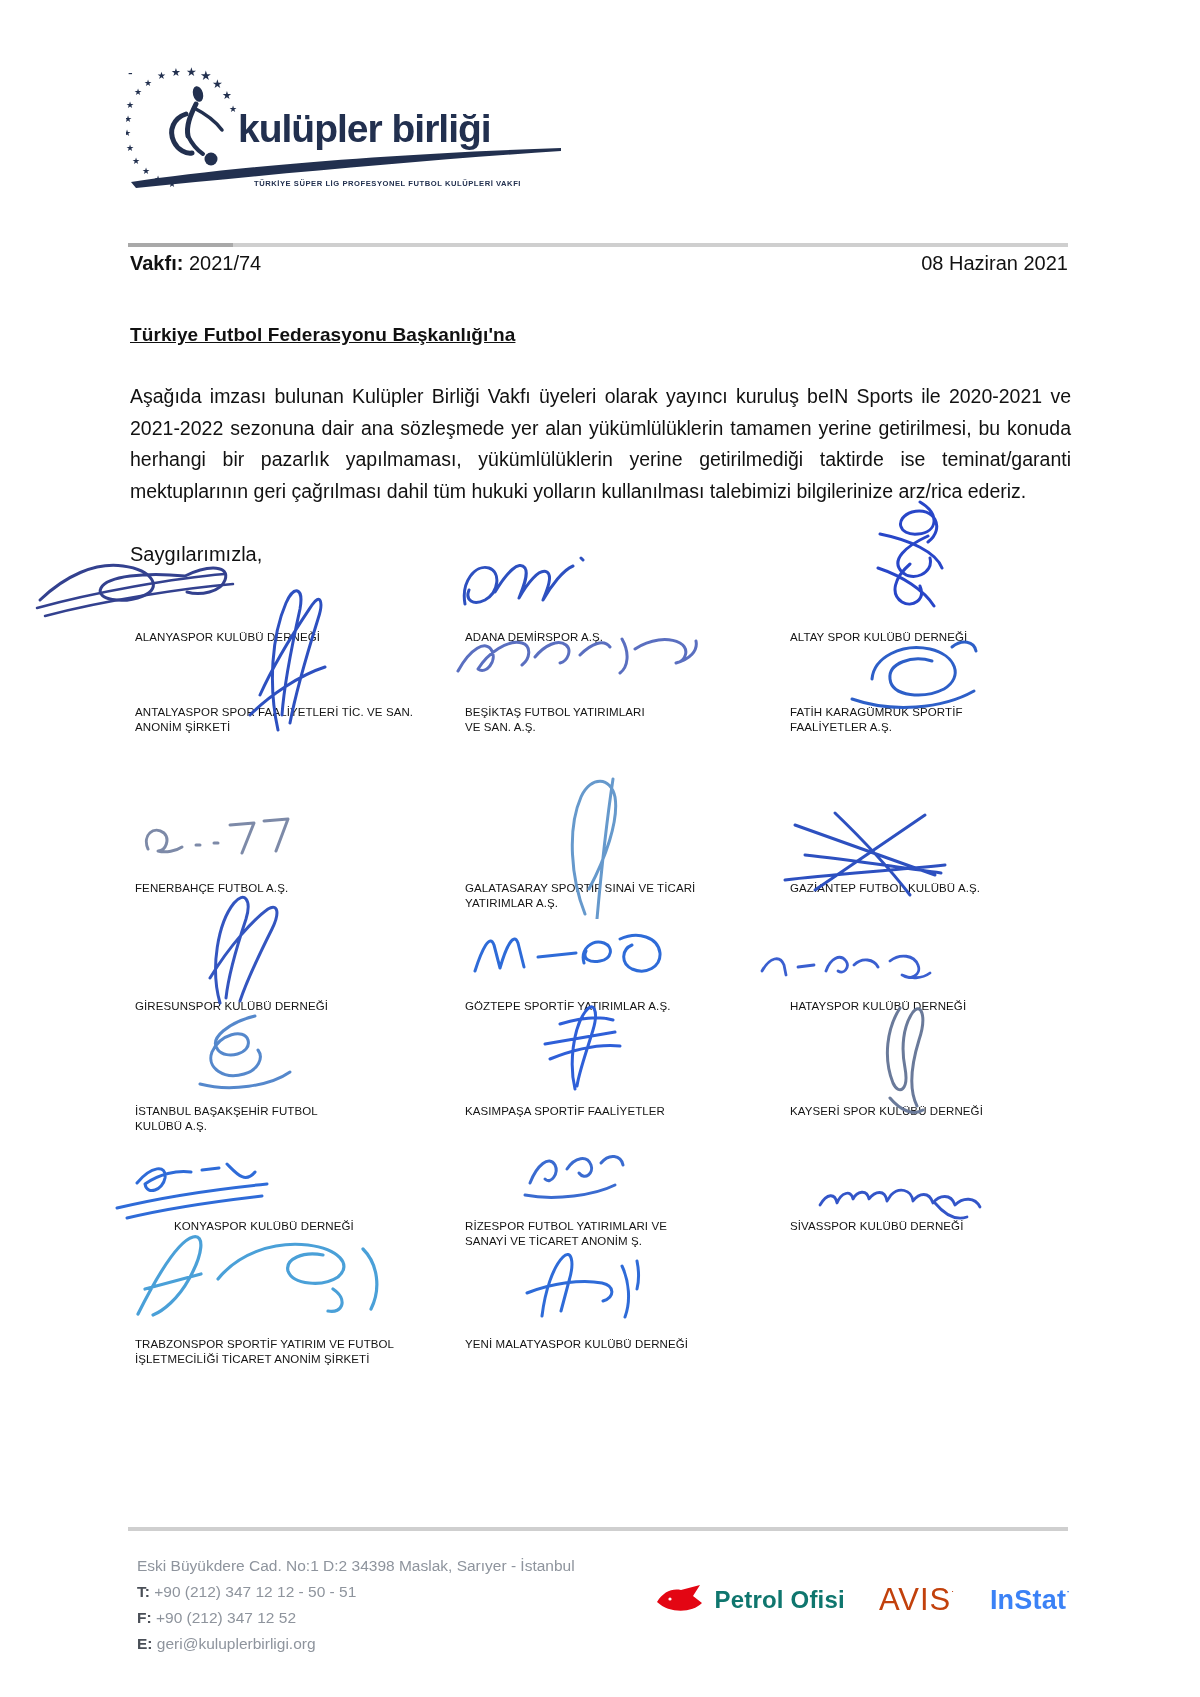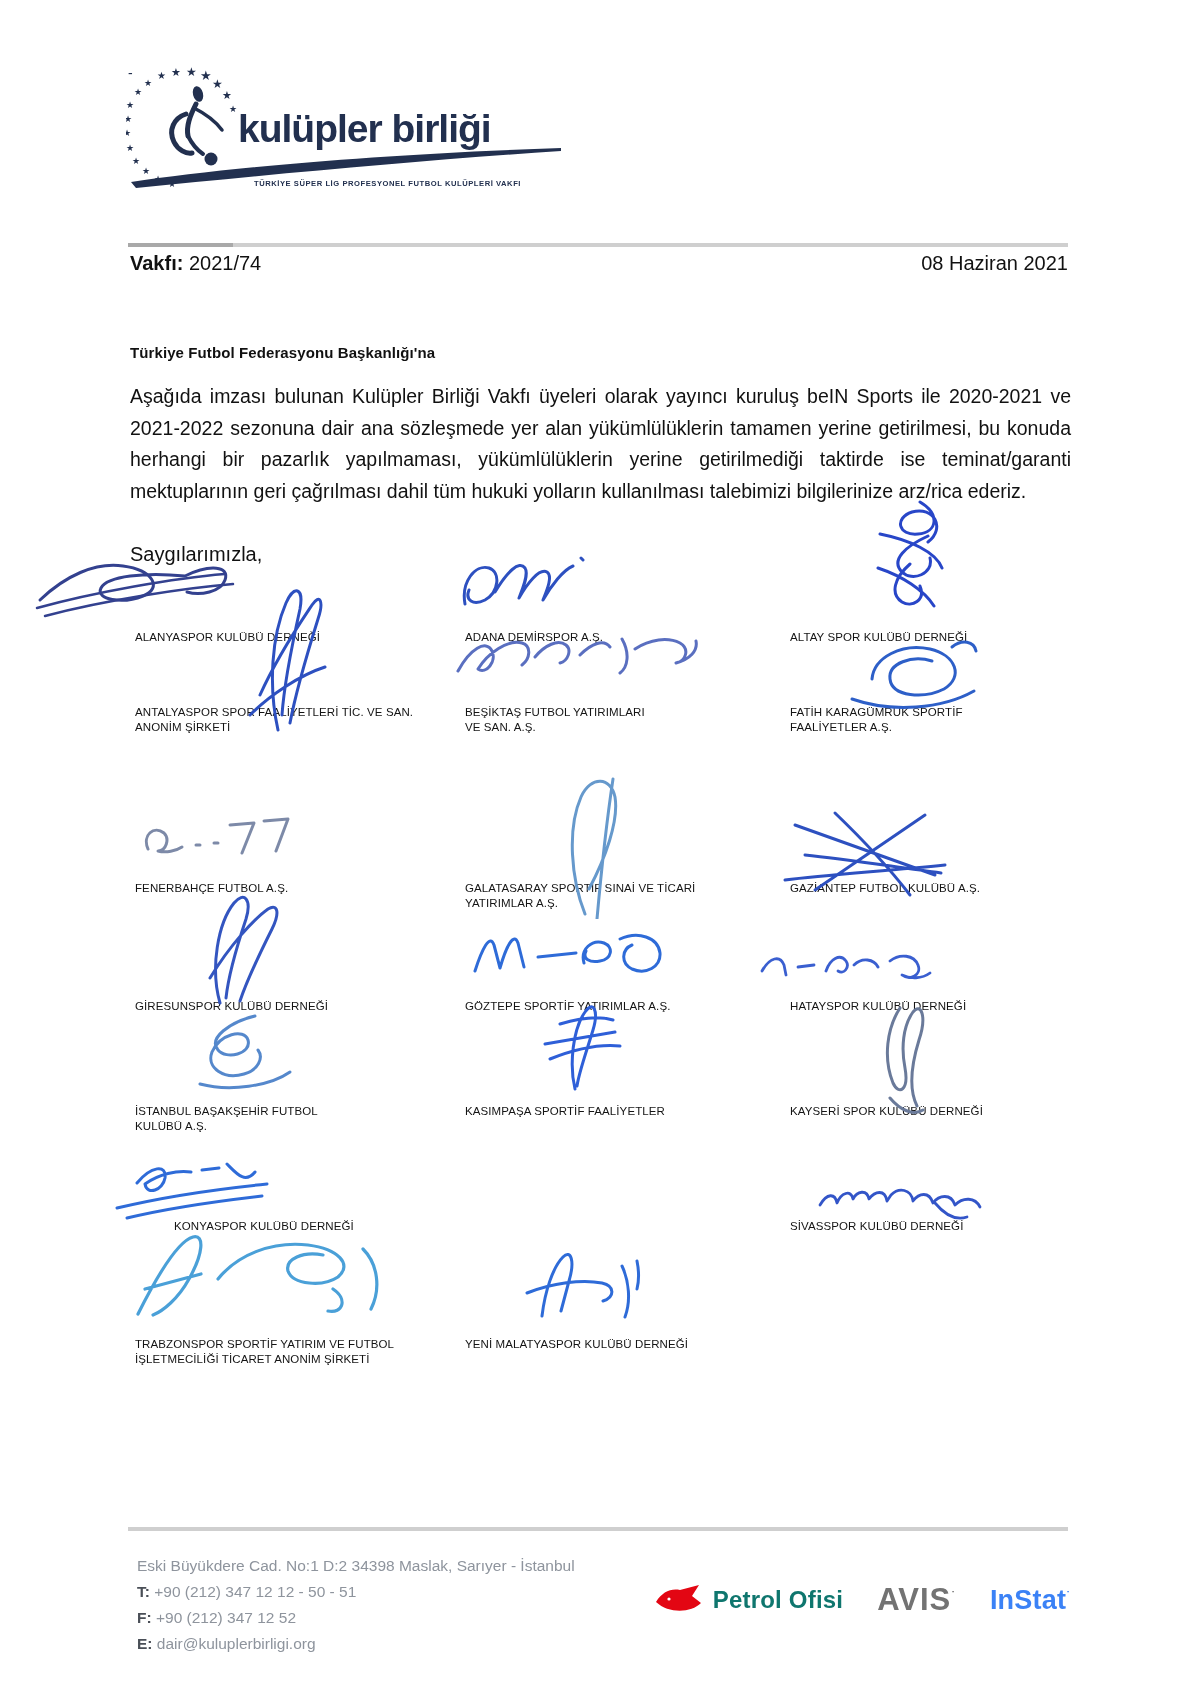--- a/index.html
+++ b/index.html
@@ -15,21 +15,21 @@
   .rule-top{top:243px;}
   .rule-top::before{content:"";position:absolute;left:0;top:0;width:105px;height:4px;background:#a9a9a9;}
   .rule-bottom{top:1527px;}
 
   
   .meta{position:absolute;left:130px;top:252px;width:938px;display:flex;
         justify-content:space-between;font-size:20px;}
   .meta b{font-weight:bold;}
 
   
-  .title{position:absolute;left:130px;top:344px;font-size:15px;font-weight:bold;letter-spacing:0.1px;}
+  .title{position:absolute;left:130px;top:324px;font-size:19px;font-weight:bold;letter-spacing:0.1px;text-decoration:underline;}
   .body-text{position:absolute;left:130px;top:381px;width:941px;font-size:19.5px;
              line-height:31.5px;text-align:justify;}
   .closing{position:absolute;left:130px;top:543px;font-size:20px;}
 
   
   .sig-grid{position:absolute;left:130px;top:565px;width:941px;height:835px;}
   .sig-cell{position:absolute;width:310px;}
   .sig-label{font-size:11.5px;line-height:15px;white-space:pre-line;color:#141414;letter-spacing:0.1px;}
   .sig-svg{position:absolute;pointer-events:none;}
   .sig-svg path{fill:none;stroke:currentColor;stroke-linecap:round;stroke-linejoin:round;}
@@ -65,21 +65,21 @@
   #c18 .sig-svg{width:270px;left:-12px;top:-118px}
   #c19 .sig-svg{width:160px;left:22px;top:-96px}
 
   
   .footer-block{position:absolute;left:137px;top:1553px;font-size:15.5px;line-height:26px;color:#8e949d;}
   .footer-block b{color:#4a4f57;font-weight:bold;}
   .sponsors{position:absolute;left:600px;top:1572px;width:470px;height:56px;display:flex;
             align-items:center;justify-content:flex-end;gap:34px;}
   .sp-petrol{display:flex;align-items:center;gap:10px;}
   .sp-petrol .sp-text{font-size:24px;font-weight:bold;color:#0f766e;letter-spacing:0.2px;}
-  .sp-avis{font-size:31px;font-weight:bold;color:#737373;letter-spacing:1px;position:relative;}
+  .sp-avis{font-size:31px;font-weight:normal;color:#c2410c;letter-spacing:1px;position:relative;}
   .sp-avis sup,.sp-instat sup{font-size:11px;vertical-align:super;}
   .sp-instat{font-size:27px;font-weight:bold;color:#3b82f6;letter-spacing:0.2px;}
 </style>
 </head>
 <body>
 
 <div class="page">
 
   <div class="logo">
     <svg width="440" height="140" viewBox="0 0 440 140">
@@ -252,20 +252,27 @@
       <div class="sig-label">KAYSERİ SPOR KULÜBÜ DERNEĞİ</div>
     </div>
 
     <div class="sig-cell" id="c15" style="color: rgb(46, 107, 216); padding-left: 39px;">
       <svg class="sig-svg" viewBox="0 0 170 90">
         <path stroke-width="3" d="M30,45 C44,28 60,26 58,40 C56,52 40,58 38,46 C52,36 70,32 84,34 M95,32 L112,30 M120,26 C130,36 138,46 148,34 M10,70 C60,58 120,50 160,46 M20,80 C70,68 120,62 155,58"></path>
       </svg>
       <div class="sig-label">KONYASPOR KULÜBÜ DERNEĞİ</div>
     </div>
 
+    <div class="sig-cell" id="c16" style="color: rgb(58, 107, 208);">
+      <svg class="sig-svg" viewBox="0 0 130 85">
+        <path stroke-width="3" d="M35,60 C42,42 54,32 60,42 C64,50 56,62 50,56 M72,46 C80,34 92,32 96,42 C99,50 90,58 84,50 M106,40 C114,30 126,32 128,42 M30,72 C60,78 100,72 120,62"></path>
+      </svg>
+      <div class="sig-label">RİZESPOR FUTBOL YATIRIMLARI VE
+SANAYİ  VE TİCARET  ANONİM Ş.</div>
+    </div>
 
     <div class="sig-cell" id="c17" style="color: rgb(51, 85, 200);">
       <svg class="sig-svg" viewBox="0 0 190 65">
         <path stroke-width="2.8" d="M15,42 C22,30 30,30 32,40 C36,30 46,26 48,36 C52,28 62,26 64,36 C70,28 80,26 82,38 L86,32 C94,24 106,26 108,38 C114,30 124,28 128,40 C134,32 146,30 150,42 C158,34 170,34 175,44 M130,40 C140,52 150,58 162,54"></path>
       </svg>
       <div class="sig-label">SİVASSPOR KULÜBÜ DERNEĞİ</div>
     </div>
 
     <div class="sig-cell" id="c18" style="color: rgb(74, 160, 216);">
       <svg class="sig-svg" viewBox="0 0 270 110">
@@ -289,21 +296,21 @@
     <div>
       <b>T:</b>
       <span>+90 (212) 347 12 12 - 50 - 51</span>
     </div>
     <div>
       <b>F:</b>
       <span>+90 (212) 347 12 52</span>
     </div>
     <div>
       <b>E:</b>
-      <span>dair@kuluplerbirligi.org</span>
+      <span>geri@kuluplerbirligi.org</span>
     </div>
   </div>
 
   <div class="sponsors">
     <div class="sp-petrol">
       <svg width="48" height="34" viewBox="0 0 48 34">
         <path fill="#e30613" d="M1,19 C7,9 16,5 25,7 L44,2 L37,13 L46,20 C36,30 14,31 1,19 Z"></path>
         <circle cx="14" cy="16" r="1.6" fill="#ffffff"></circle>
       </svg>
       <span class="sp-text">Petrol Ofisi</span>

